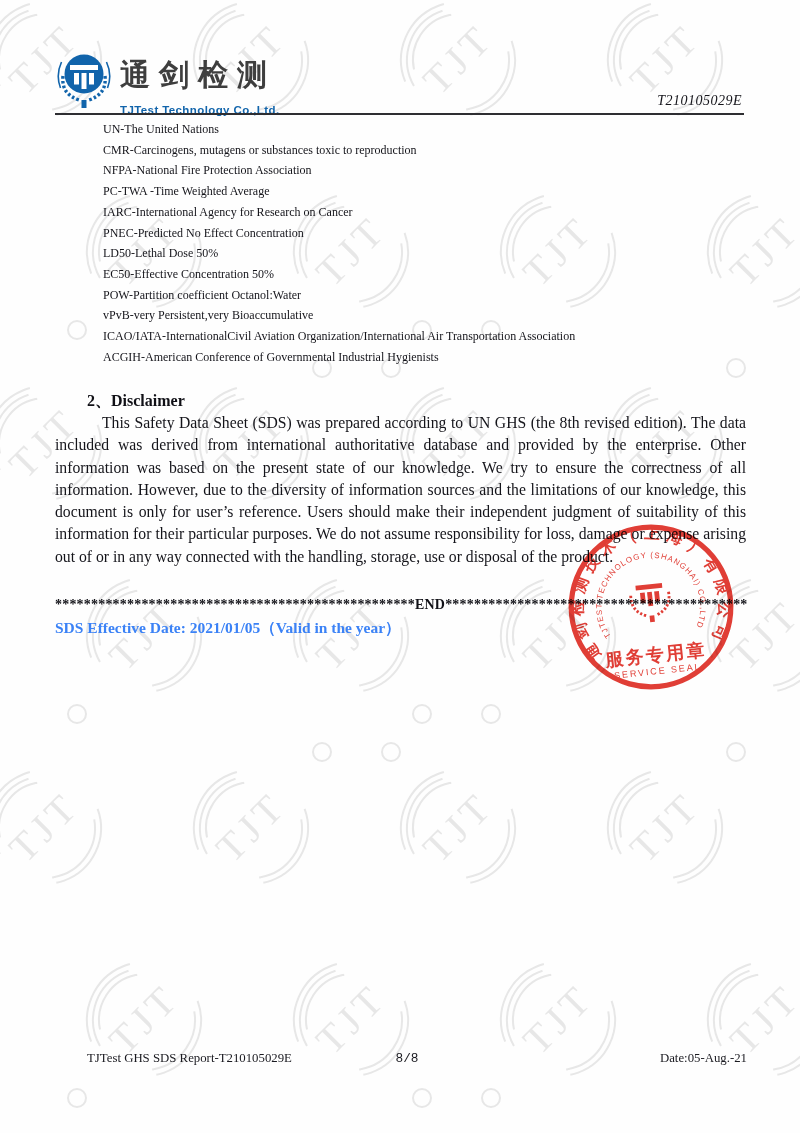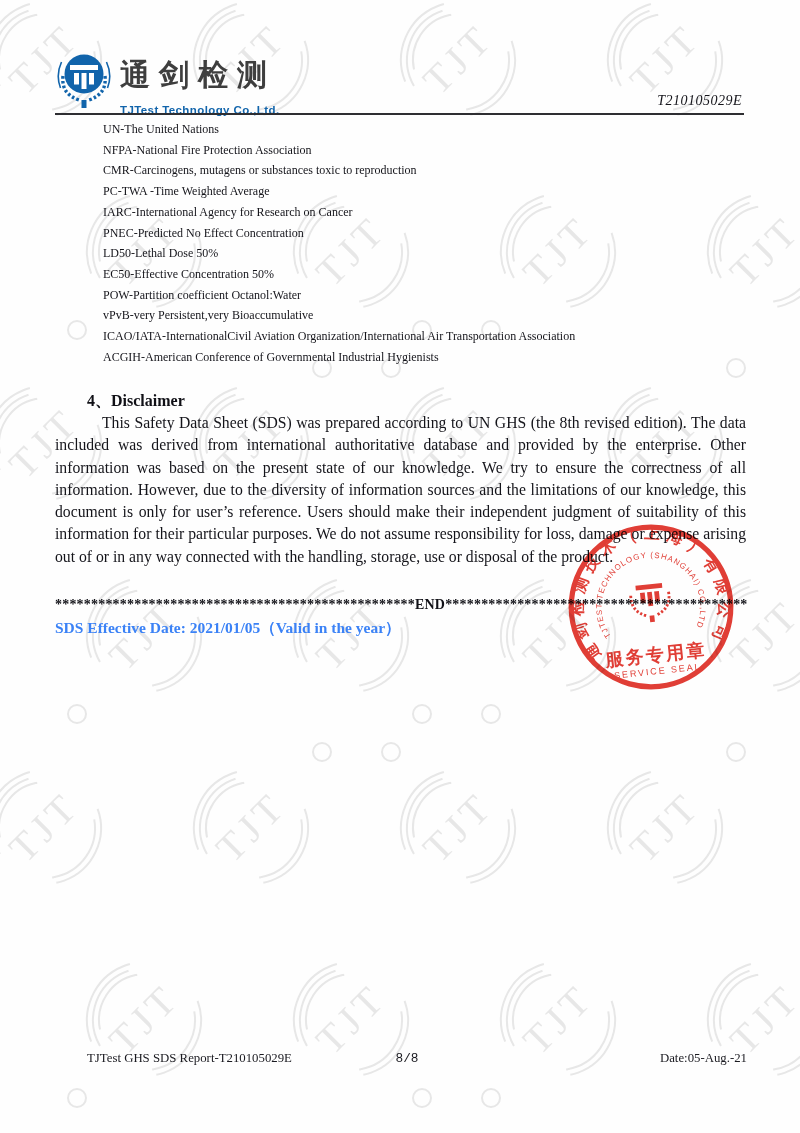--- a/index.html
+++ b/index.html
@@ -364,34 +364,34 @@
         <div class="logo-cn">通剑检测</div>
         <div class="logo-en">TJTest Technology Co.,Ltd.</div>
       </span>
     </div>
     <div class="doc-number">T210105029E</div>
     <div class="header-rule"></div>
   </div>
 
   <div class="abbr-list">
       <div class="abbr-line">UN-The United Nations</div>
+      <div class="abbr-line">CMR-Carcinogens, mutagens or substances toxic to reproduction</div>
       <div class="abbr-line">NFPA-National Fire Protection Association</div>
-      <div class="abbr-line">CMR-Carcinogens, mutagens or substances toxic to reproduction</div>
       <div class="abbr-line">PC-TWA -Time Weighted Average</div>
       <div class="abbr-line">IARC-International Agency for Research on Cancer</div>
       <div class="abbr-line">PNEC-Predicted No Effect Concentration</div>
       <div class="abbr-line">LD50-Lethal Dose 50%</div>
       <div class="abbr-line">EC50-Effective Concentration 50%</div>
       <div class="abbr-line">POW-Partition coefficient Octanol:Water</div>
       <div class="abbr-line">vPvB-very Persistent,very Bioaccumulative</div>
       <div class="abbr-line">ICAO/IATA-InternationalCivil Aviation Organization/International Air Transportation Association</div>
       <div class="abbr-line">ACGIH-American Conference of Governmental Industrial Hygienists</div>
     </div>
 
-  <div class="disclaimer-head">4、Disclaimer</div>
+  <div class="disclaimer-head">2、Disclaimer</div>
   <div class="disclaimer-para">This Safety Data Sheet (SDS) was prepared according to UN GHS (the 8th revised edition). The data included was derived from international authoritative database and provided by the enterprise. Other information was based on the present state of our knowledge. We try to ensure the correctness of all information. However, due to the diversity of information sources and the limitations of our knowledge, this document is only for user’s reference. Users should make their independent judgment of suitability of this information for their particular purposes. We do not assume responsibility for loss, damage or expense arising out of or in any way connected with the handling, storage, use or disposal of the product.</div>
 
   <div class="end-line">**************************************************END*******************************************************</div>
   <div class="date-line">SDS Effective Date: 2021/01/05（Valid in the year）</div>
 
   <div class="seal">
     <svg width="190" height="190" viewBox="0 0 200 200">
       <defs>
         <path id="sealArcCN" d="M49.1,150.9 A72,72 0 1 1 150.9,150.9" fill="none"></path>
         <path id="sealArcEN" d="M63.2,136.8 A52,52 0 1 1 136.8,136.8" fill="none"></path>

